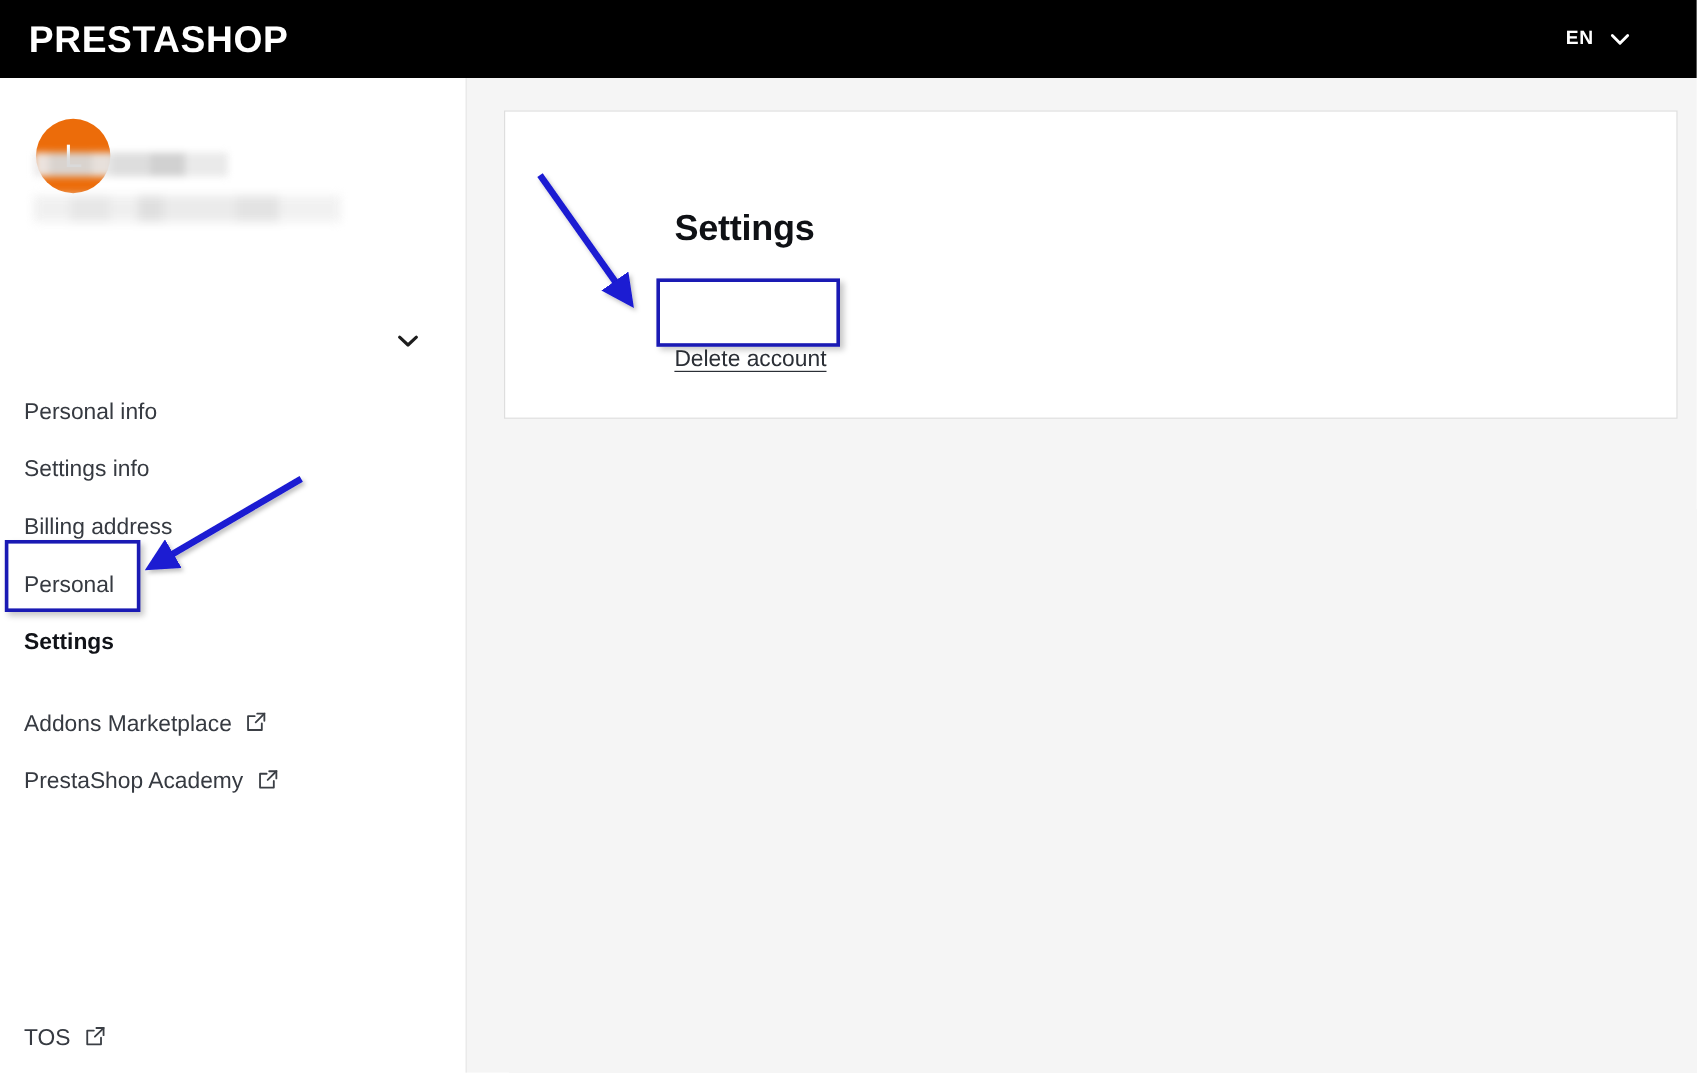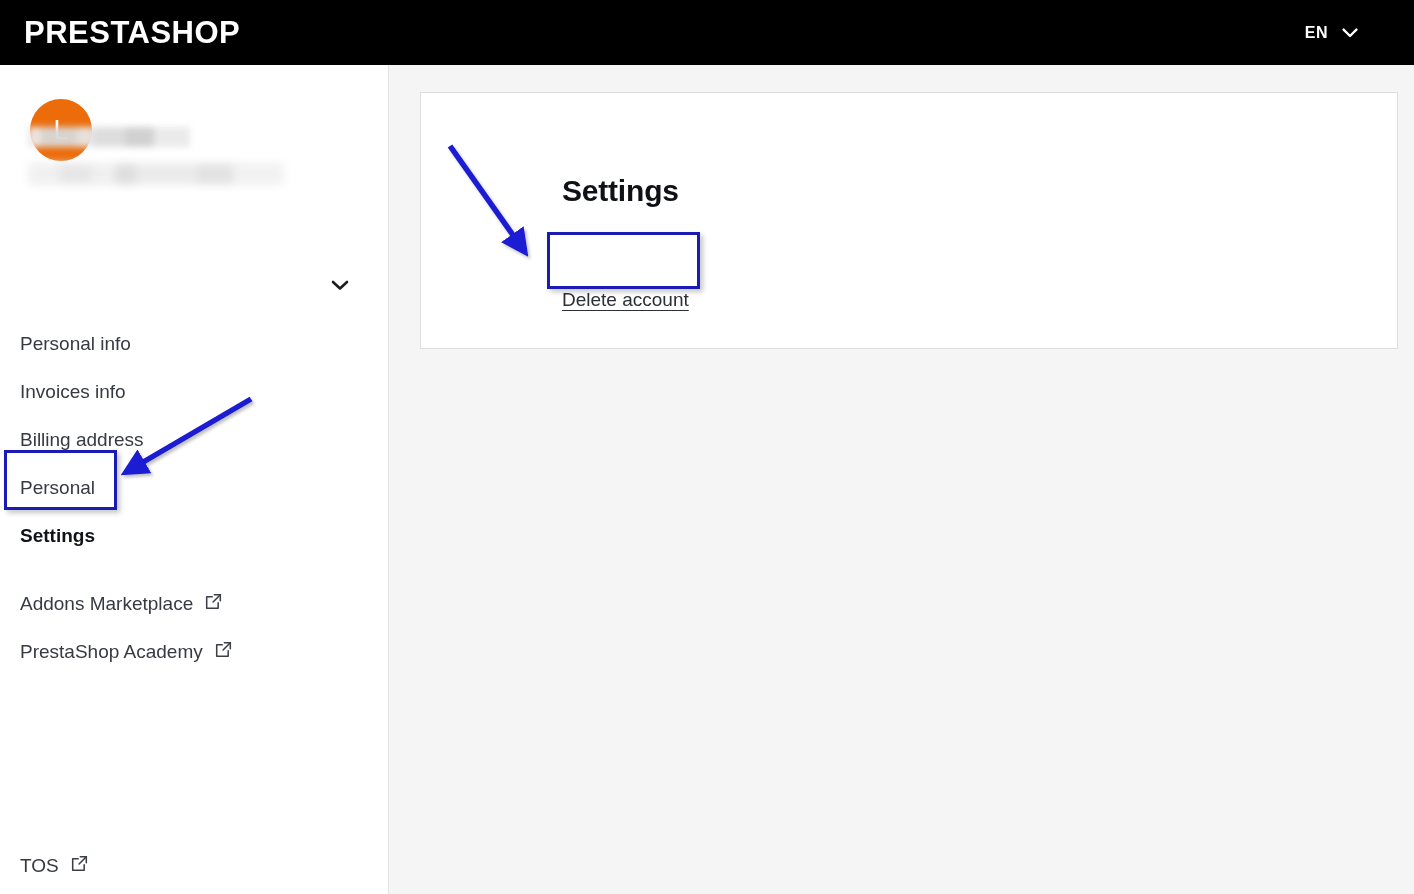--- a/index.html
+++ b/index.html
@@ -133,21 +133,21 @@
       <svg width="20" height="12" viewBox="0 0 20 12">
         <path d="M3 3 L10 9.5 L17 3" stroke="#1d1d1d" stroke-width="2.6" fill="none" stroke-linecap="round" stroke-linejoin="round"></path>
       </svg>
     </span>
 
     <div class="navlist">
       <div class="navitem">
         <span>Personal info</span>
       </div>
       <div class="navitem">
-        <span>Invoices info</span>
+        <span>Settings info</span>
       </div>
       <div class="navitem">
         <span>Billing address</span>
       </div>
       <div class="navitem">
         <span>Personal</span>
       </div>
       <div class="navitem active">
         <span>Settings</span>
       </div>

